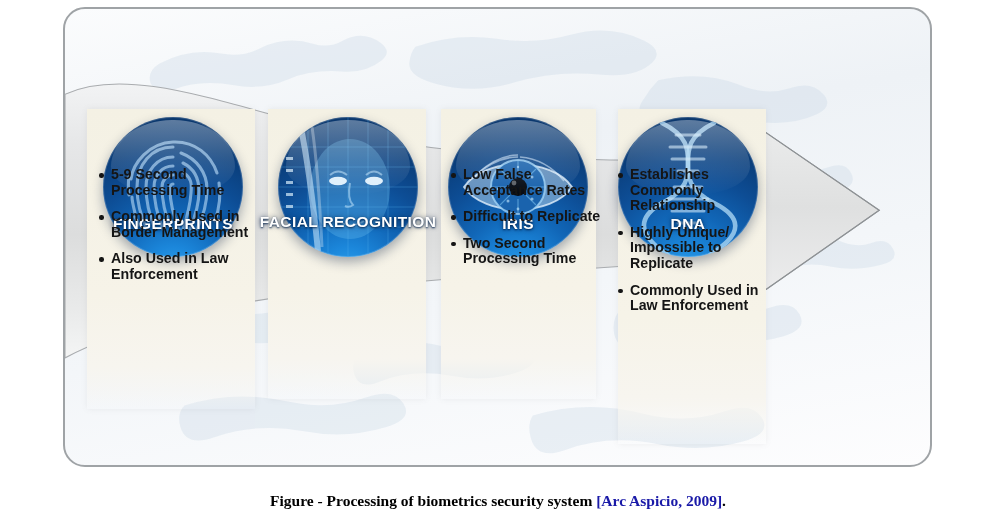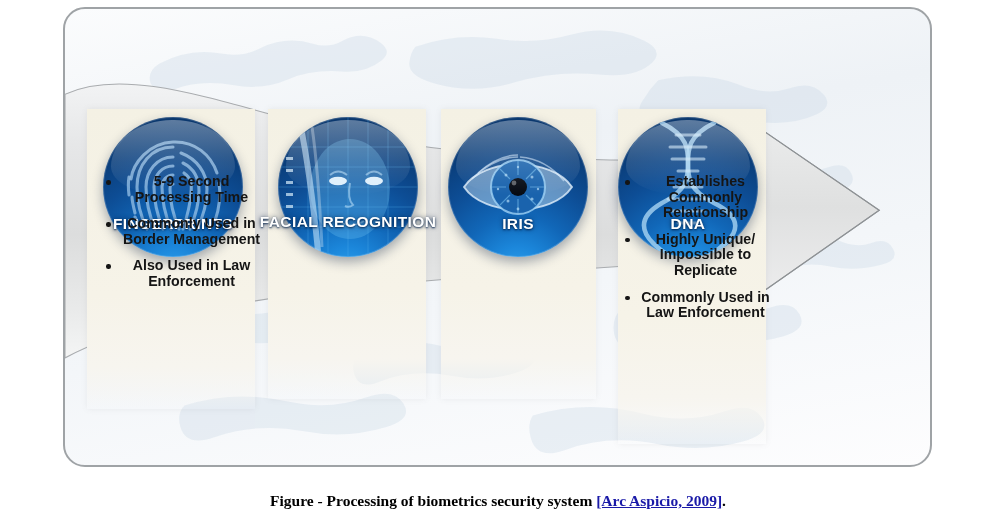--- a/index.html
+++ b/index.html
@@ -99,30 +99,29 @@
     letter-spacing: .4px;
     line-height: 17px;
     text-shadow: 0 1px 2px rgba(0,30,70,.85), 0 0 5px rgba(0,25,60,.7);
     z-index: 5;
     font-stretch: condensed;
   }
 
   
   .bullets {
     position: absolute;
-    margin: 7px;
+    margin: 0;
     padding: 0;
     list-style: none;
     color: #151515;
     font-weight: 700;
     font-size: 14.2px;
     line-height: 15.6px;
     z-index: 6;
     font-stretch: condensed;
-    text-align: center;
   }
   .bullets li {
     position: relative;
     padding-left: 13px;
     margin-bottom: 11px;
   }
   .bullets li::before {
     content: "";
     position: absolute;
     left: 1px;
@@ -140,21 +139,20 @@
     top: 492px;
     width: 996px;
     text-align: center;
     font-family: "Liberation Serif", serif;
     font-size: 15.5px;
     font-weight: 700;
     color: #000000;
   }
   #caption .cite {
     color: #1a1aa8;
-    text-decoration: underline;
   }
 </style>
 </head>
 <body>
 
 <div id="figure-frame">
 
   <div id="world-map">
     <svg viewBox="0 0 869 460" preserveAspectRatio="none" aria-hidden="true">
       <g fill="#c9d8e6" opacity="0.62">
@@ -308,20 +306,25 @@
           </g>
 
           <circle cx="70" cy="70" r="9" fill="#060b14"></circle>
           <circle cx="66" cy="66" r="2.4" fill="#ffffff" fill-opacity=".35"></circle>
         </svg>
       </div>
     </div>
     <div class="circle-label" style="top:98px;">IRIS</div>
   </div>
 
+  <ul class="bullets" style="left:385px; top:158px; width:152px;">
+    <li>Low False Acceptance Rates</li>
+    <li>Difficult to Replicate</li>
+    <li>Two Second Processing Time</li>
+  </ul>
 
   <div class="node" style="left:553px; top:108px;">
     <div class="circle">
       <div class="art">
         <svg viewBox="0 0 140 140" aria-hidden="true">
           <g stroke="#a8d4f2" stroke-opacity=".8" stroke-width="4.5" fill="none" stroke-linecap="round">
             <path d="M44 6 C 96 32, 44 60, 96 86 C 140 108, 104 130, 92 138"></path>
             <path d="M96 6 C 44 32, 96 60, 44 86 C 6 108, 38 130, 50 138"></path>
           </g>
           <g stroke="#cfe7f9" stroke-opacity=".6" stroke-width="3" stroke-linecap="round">

